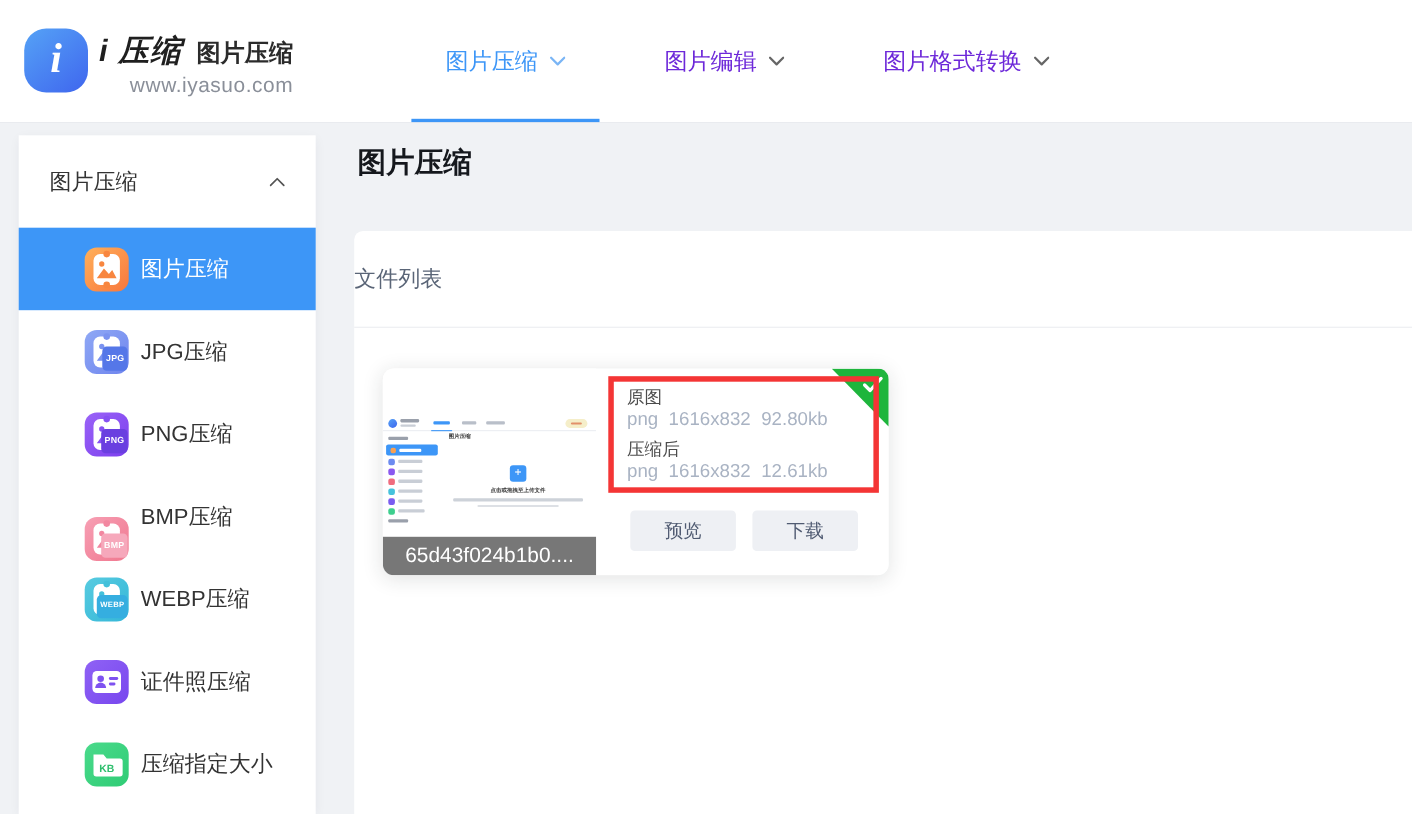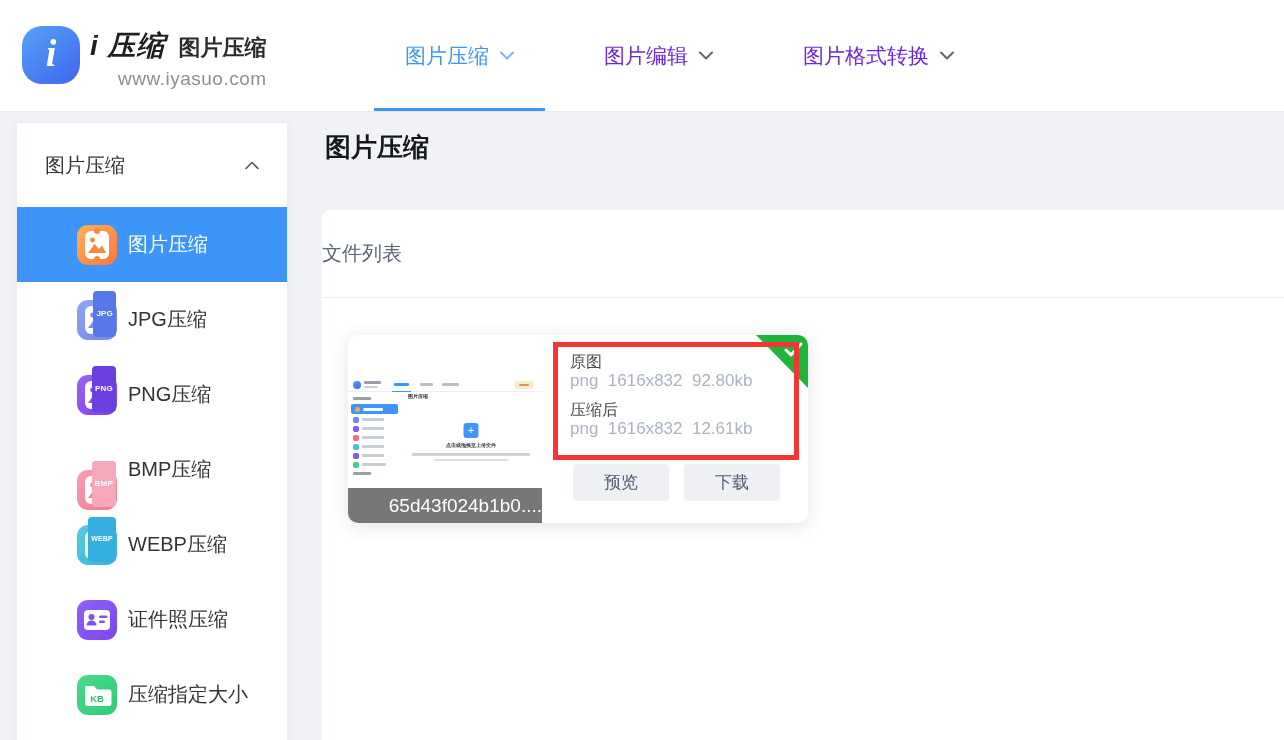--- a/index.html
+++ b/index.html
@@ -29,42 +29,42 @@
   .sidebar { position:absolute; left:17px; top:123px; width:270px; height:617px; background:#fff; box-shadow:0 2px 10px rgba(30,40,60,.06); z-index:10; }
   .side-group { height:84px; display:flex; align-items:center; padding:0 28px; }
   .side-group-label { font-size:20px; color:#333; }
   .side-group .chev { margin-left:auto; }
   .side-item { height:75px; display:flex; align-items:center; cursor:pointer; }
   .side-item.active { background:#3d96f7; }
   .side-icon { width:40px; height:40px; border-radius:11px; margin-left:60px; position:relative; flex:0 0 auto; }
   .side-icon svg { position:absolute; left:0; top:0; width:100%; height:100%; }
   .side-label { font-size:20px; color:#333; margin-left:11px; }
   .side-item.active .side-label { color:#fff; }
-  .fmt-badge { position:absolute; right:1px; bottom:3px; font-size:8px; font-weight:bold; color:#fff; padding:18px 3px; border-radius:4px; line-height:1.2; letter-spacing:.2px; }
+  .fmt-badge { position:absolute; right:1px; bottom:3px; font-size:8px; font-weight:bold; color:#fff; padding:6px 3px; border-radius:4px; line-height:1.2; letter-spacing:.2px; }
   .ic-img   { background:linear-gradient(135deg,#ffb05a,#f8773d); }
   .ic-jpg   { background:linear-gradient(135deg,#8fa8f5,#6f85ee); }
   .ic-png   { background:linear-gradient(135deg,#9a63f7,#7c3fee); }
   .ic-bmp   { background:linear-gradient(135deg,#f79fb4,#f0788f);margin-top:40px; }
   .ic-webp  { background:linear-gradient(135deg,#57cbe0,#35b7d8); }
   .ic-id    { background:linear-gradient(135deg,#8f62f5,#7847ee); }
   .ic-kb    { background:linear-gradient(135deg,#4ada8b,#2fcc75); }
   .bg-jpg  { background:#5577e8; }
   .bg-png  { background:#6a3fe0; }
   .bg-bmp  { background:#f6a8bb; }
   .bg-webp { background:#35aee0; font-size:7px; }
   
   .page-title { position:absolute; left:325px; top:130px; font-size:26px; font-weight:bold; color:#15181d; z-index:5; }
   .card { position:absolute; left:322px; top:210px; right:0; bottom:0; background:#fff; border-radius:8px 0 0 0; z-index:5; }
   .card-head { height:88px; display:flex; align-items:center; border-bottom:1px solid #ecedf1; }
   .card-title { font-size:20px; color:#5a6577; }
 
   
   .file-item { position:absolute; left:26px; top:125px; width:460px; height:188px; background:#fff; border-radius:10px; box-shadow:0 3px 18px rgba(31,35,41,.13); }
   .thumb { position:absolute; left:0; top:0; width:194px; height:188px; border-radius:10px 0 0 10px; overflow:hidden; background:#fff; cursor:pointer; }
-  .name-bar { position:absolute; left:0; right:0; bottom:0; height:35px; background:rgba(92,92,92,.83); color:#fff; font-size:19px; display:flex; align-items:center; justify-content:flex-end; }
+  .name-bar { position:absolute; left:0; right:0; bottom:0; height:35px; background:rgba(92,92,92,.83); color:#fff; font-size:19px; display:flex; align-items:center; justify-content:center; }
 
   
   .shot { position:absolute; left:0; top:43px; width:194px; height:99px; background:#fff; font-size:5px; }
   .m-head { height:14px; border-bottom:1px solid #eceef2; position:relative; }
   .m-logo { position:absolute; left:5px; top:3px; width:8px; height:8px; border-radius:50%; background:linear-gradient(140deg,#55a2f6,#3f66ee); }
   .m-brand1 { position:absolute; left:16px; top:3px; width:17px; height:3px; background:#9aa0ab; border-radius:1px; }
   .m-brand2 { position:absolute; left:16px; top:8px; width:14px; height:2px; background:#c9ced6; border-radius:1px; }
   .m-nav1 { position:absolute; left:46px; top:5px; width:15px; height:3px; background:#3d96f7; border-radius:1px; }
   .m-nav1u { position:absolute; left:44px; top:13px; width:19px; height:1px; background:#3d96f7; }
   .m-nav2 { position:absolute; left:72px; top:5px; width:13px; height:3px; background:#b9bfc9; border-radius:1px; }
@@ -84,21 +84,21 @@
   .m-cap { position:absolute; left:0; right:0; top:50px; text-align:center; font-size:5px; font-weight:bold; color:#3a3a3a; }
   .m-line1 { position:absolute; left:50%; top:61px; transform:translateX(-50%); width:118px; height:3px; background:#cdd2d9; border-radius:1px; }
   .m-line2 { position:absolute; left:50%; top:67px; transform:translateX(-50%); width:74px; height:2px; background:#dde0e5; border-radius:1px; }
 
   
   .corner { position:absolute; top:0; right:0; width:52px; height:53px; overflow:hidden; border-radius:0 10px 0 0; z-index:3; }
   .corner-tri { position:absolute; left:0; top:0; width:100%; height:100%; background:#1eb53c; clip-path:polygon(0 0,100% 0,100% 100%); }
   .corner-check { position:absolute; top:7px; right:5px; }
 
   
-  .red-box { position:absolute; left:205px; top:7px; width:246px; height:118px; border:5px solid #f43535; padding:5px 0 0 12px; z-index:6; background:transparent; }
+  .red-box { position:absolute; left:205px; top:7px; width:246px; height:106px; border:5px solid #f43535; padding:5px 0 0 12px; z-index:6; background:transparent; }
   .info-label { font-size:16px; color:#4c4c4c; line-height:19px; }
   .info-value { font-size:17px; color:#a9b3c3; line-height:20px; white-space:pre; margin-bottom:9px; }
 
   .actions { position:absolute; left:225px; top:129px; display:flex; gap:15px; z-index:6; }
   .act-btn { width:96px; height:37px; background:#eef0f4; border:none; border-radius:4px; font-size:17px; color:#505b72; cursor:pointer; font-family:inherit; display:flex; align-items:center; justify-content:center; }
 </style>
 </head>
 <body>
 
 <div class="stage">

